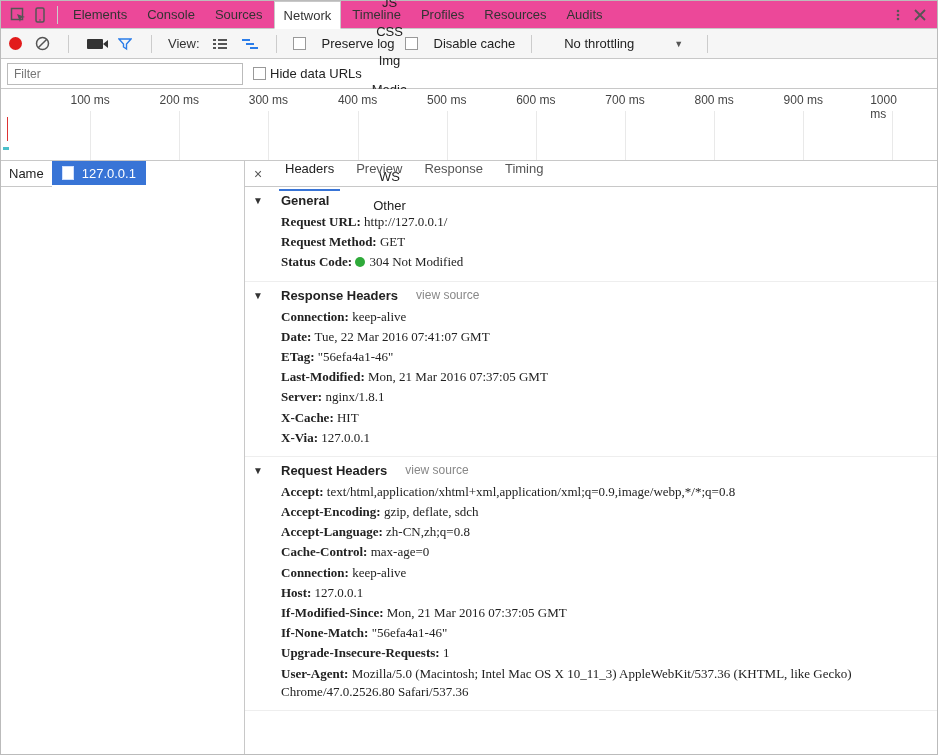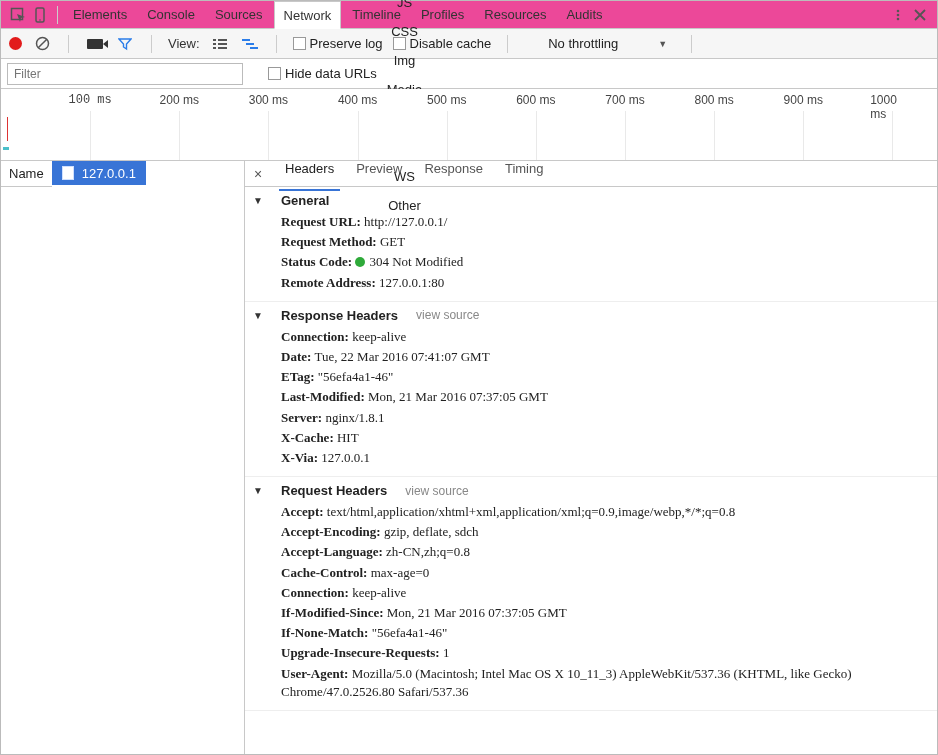--- a/index.html
+++ b/index.html
@@ -13,29 +13,29 @@
   .tabs-main { display: flex; gap: 2px; }
   .tabs-main .tab { padding: 0 9px; height: 28px; line-height: 28px; cursor: pointer; color: #333; }
   .tabs-main .tab.active { background: #fff; border: 1px solid #c8c8c8; border-bottom-color: #fff; position: relative; margin-bottom: -1px; }
   .spacer { flex: 1; }
 
   
   .toolbar { display: flex; align-items: center; height: 30px; border-bottom: 1px solid #c8c8c8; background: #f6f6f6; padding: 0 8px; gap: 10px; }
   .toolbar .red-dot { width: 13px; height: 13px; border-radius: 50%; background: #e21b1b; cursor: pointer; }
   .toolbar .iconbtn2 { display: flex; align-items: center; justify-content: center; width: 20px; height: 20px; cursor: pointer; color: #555; }
   .toolbar-label { color: #333; }
-  .toolbar .checkbox { display: flex; align-items: center; gap: 4px; cursor: pointer; }
+  .toolbar .checkbox { display: flex; align-items: center; gap: 16px; cursor: pointer; }
   .toolbar .checkbox .box { width: 13px; height: 13px; border: 1px solid #999; background: #fff; }
-  .throttle { display: flex; align-items: center; gap: 40px; padding: 0 8px; cursor: pointer; margin-left: 16px; }
+  .throttle { display: flex; align-items: center; gap: 40px; padding: 0 8px; cursor: pointer; margin-left: 8px; }
   .throttle .down { font-size: 9px; color: #555; }
 
   
   .filterbar { display: flex; align-items: center; height: 30px; border-bottom: 1px solid #c8c8c8; background: #fff; padding: 0 6px; gap: 10px; }
   .filterbar input.filter { width: 236px; height: 22px; border: 1px solid #bbb; padding: 0 6px; font-size: 12px; color: #888; }
-  .filterbar .checkbox { display: flex; align-items: center; gap: 4px; cursor: pointer; margin-left: 15px; }
+  .filterbar .checkbox { display: flex; align-items: center; gap: 4px; cursor: pointer; }
   .filterbar .checkbox .box { width: 13px; height: 13px; border: 1px solid #999; background: #fff; }
   .type-chips { display: flex; align-items: center; gap: 14px; flex-direction: column; }
   .type-chips .chip { cursor: pointer; color: #222; }
   .type-chips .chip.active { background: #6a6a6a; color: #fff; border-radius: 9px; padding: 1px 8px; }
 
   
   .timeline { position: relative; height: 72px; border-bottom: 1px solid #c8c8c8; background: #fff; }
   .timeline .tick { position: absolute; top: 4px; font-size: 12px; color: #444; transform: translateX(-50%); }
   .timeline .rule { position: absolute; top: 22px; bottom: 0; width: 1px; background: #e9e9e9; }
   .timeline .redline { position: absolute; left: 6px; top: 28px; width: 1px; height: 24px; background: #d33; }
@@ -184,21 +184,21 @@
         <span class="chip">Font</span>
         <span class="chip">Doc</span>
         <span class="chip">WS</span>
         <span class="chip">Other</span>
       </div>
 </div>
 
 <div class="timeline" id="timeline">
   <div class="redline"></div>
   <div class="cyanmark"></div>
-<div class="tick" style="left: 9.52381%; font-family: Liberation Mono, monospace;">100 ms</div>
+<div class="tick" style="left: 9.52381%;">100 ms</div>
       <div class="rule" style="left: 9.52381%;"></div>
       <div class="tick" style="left: 19.0476%;">200 ms</div>
       <div class="rule" style="left: 19.0476%;"></div>
       <div class="tick" style="left: 28.5714%;">300 ms</div>
       <div class="rule" style="left: 28.5714%;"></div>
       <div class="tick" style="left: 38.0952%;">400 ms</div>
       <div class="rule" style="left: 38.0952%;"></div>
       <div class="tick" style="left: 47.619%;">500 ms</div>
       <div class="rule" style="left: 47.619%;"></div>
       <div class="tick" style="left: 57.1429%;">600 ms</div>
@@ -236,21 +236,20 @@
     <div class="detail-body" id="detail-body">
           <div class="section">
             <div class="sec-head">
               <span class="tri">▼</span>
               <span class="title">General</span>
             </div>
             <div class="kvs">
               <div class="kv"><span class="k">Request URL: </span><span class="v">http://127.0.0.1/</span></div>
               <div class="kv"><span class="k">Request Method: </span><span class="v">GET</span></div>
               <div class="kv"><span class="k">Status Code: </span><span class="status-dot"></span><span class="v">304 Not Modified</span></div>
-              <div class="kv"><span class="k">Remote Address: </span><span class="v">127.0.0.1:80</span></div>
             </div>
           </div>
           <div class="section">
             <div class="sec-head">
               <span class="tri">▼</span>
               <span class="title">Response Headers</span>
               <span class="vs">view source</span>
             </div>
             <div class="kvs">
               <div class="kv"><span class="k">Connection: </span><span class="v">keep-alive</span></div>
@@ -267,20 +266,21 @@
               <span class="tri">▼</span>
               <span class="title">Request Headers</span>
               <span class="vs">view source</span>
             </div>
             <div class="kvs">
               <div class="kv"><span class="k">Accept: </span><span class="v">text/html,application/xhtml+xml,application/xml;q=0.9,image/webp,*/*;q=0.8</span></div>
               <div class="kv"><span class="k">Accept-Encoding: </span><span class="v">gzip, deflate, sdch</span></div>
               <div class="kv"><span class="k">Accept-Language: </span><span class="v">zh-CN,zh;q=0.8</span></div>
               <div class="kv"><span class="k">Cache-Control: </span><span class="v">max-age=0</span></div>
               <div class="kv"><span class="k">Connection: </span><span class="v">keep-alive</span></div>
+              <div class="kv"><span class="k">Host: </span><span class="v">127.0.0.1</span></div>
               <div class="kv"><span class="k">If-Modified-Since: </span><span class="v">Mon, 21 Mar 2016 07:37:05 GMT</span></div>
               <div class="kv"><span class="k">If-None-Match: </span><span class="v">"56efa4a1-46"</span></div>
               <div class="kv"><span class="k">Upgrade-Insecure-Requests: </span><span class="v">1</span></div>
               <div class="kv"><span class="k">User-Agent: </span><span class="v">Mozilla/5.0 (Macintosh; Intel Mac OS X 10_11_3) AppleWebKit/537.36 (KHTML, like Gecko) Chrome/47.0.2526.80 Safari/537.36</span></div>
             </div>
           </div>
         </div>
   </div>
 </div>
 

